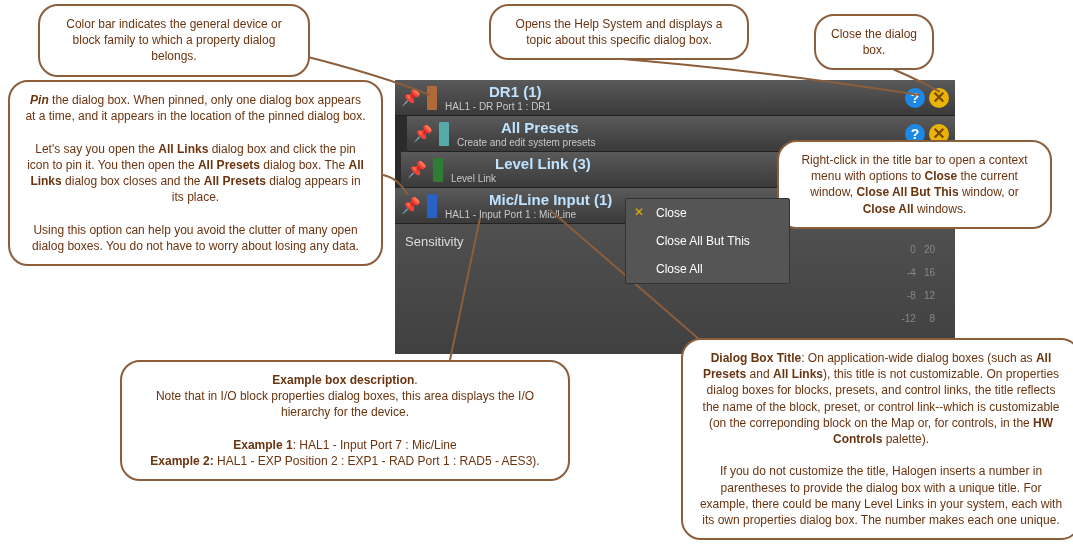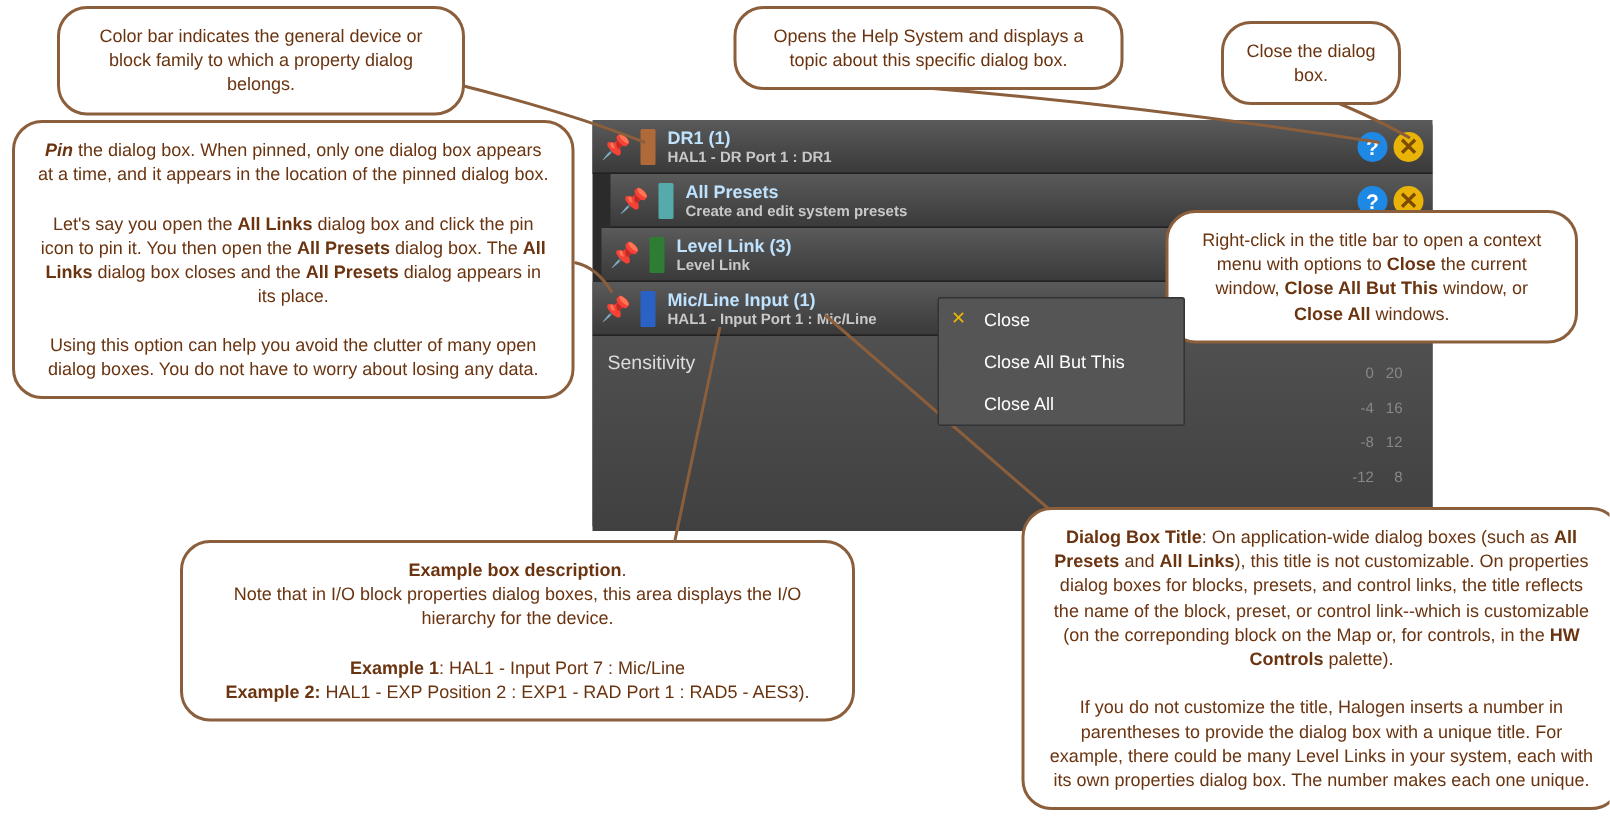--- a/index.html
+++ b/index.html
@@ -61,22 +61,22 @@
     width: 10px; height: 24px;
     background: #b06a3a;
     margin-right: 8px;
     border-radius: 1px;
   }
   .colorbar.teal { background: #5aa; }
   .colorbar.green { background: #2e7d32; }
   .colorbar.blue { background: #2962c4; }
   
   .title-block { display: flex; flex-direction: column; justify-content: center; flex: 1; }
-  .title-main { color: #bfe3ff; font-size: 12px; font-weight: bold; }
-  .title-sub { color: #c8c8c8; font-size: 10px; margin-top: 1px; font-weight: bold; }
+  .title-main { color: #bfe3ff; font-size: 15px; font-weight: bold; margin-left: 44px; }
+  .title-sub { color: #c8c8c8; font-size: 10px; margin-top: 1px; }
   
   .hdr-icons { display: flex; gap: 4px; margin-left: auto; }
   .hdr-btn {
     width: 20px; height: 20px; border-radius: 50%;
     display: flex; align-items: center; justify-content: center;
     font-weight: bold; font-size: 14px;
     cursor: pointer;
   }
   .help-btn { background: #1e88e5; color: #fff; }
   .close-btn { background: #eab308; color: #7a4a00; font-size: 16px; }

